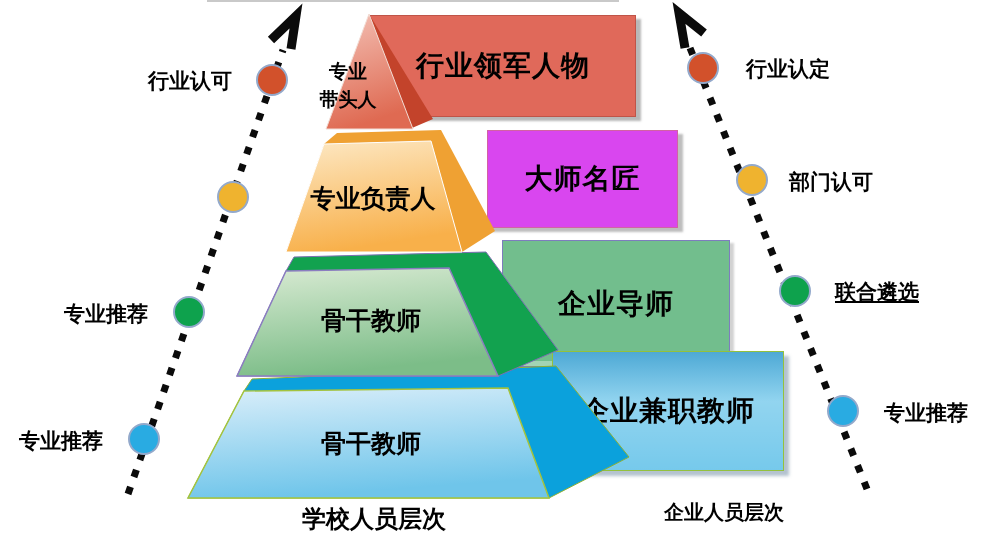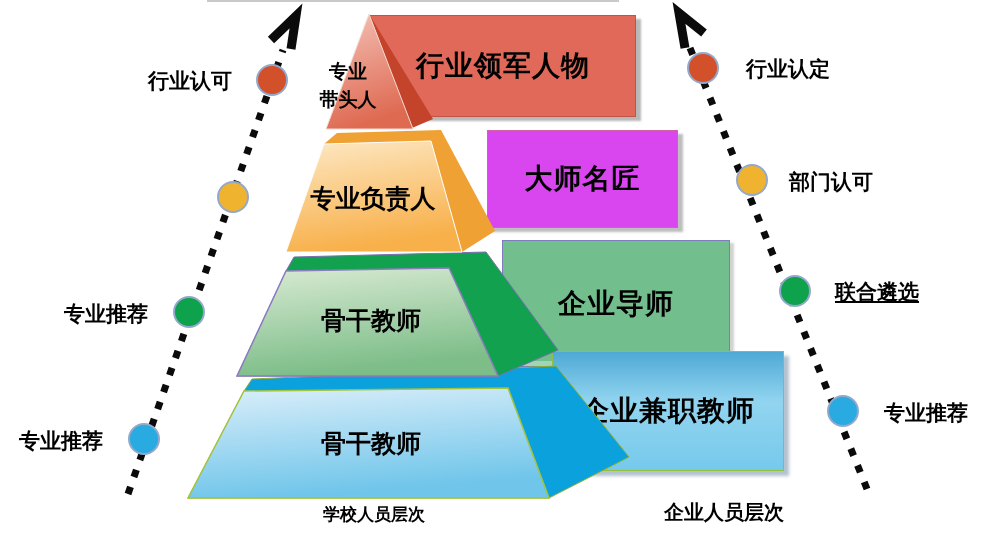--- a/index.html
+++ b/index.html
@@ -45,21 +45,21 @@
   .rl0 { left:746px; top:55px; }  .rl1 { left:789px; top:168px; }
   .rl2 { left:835px; top:278px;text-decoration:underline; } .rl3 { left:884px; top:399px; }
 
   .plabel { position:absolute; color:#000; font-weight:bold; text-align:center; z-index:4; }
   .p0 { left:285px; top:58px;  width:126px; font-size:19px; line-height:1.45; white-space:pre-line; }
   .p1 { left:290px; top:182px; width:166px; font-size:25px; }
   .p2 { left:303px; top:304px; width:136px; font-size:25px; }
   .p3 { left:303px; top:427px; width:136px; font-size:25px; }
 
   .caption { position:absolute; color:#000; font-weight:bold; text-align:center; z-index:4; }
-  .cap-school     { left:293px; top:503px; width:162px; font-size:17px; }
+  .cap-school     { left:293px; top:503px; width:162px; font-size:24px; }
   .cap-enterprise { left:650px; top:474px; width:148px; font-size:20px;margin-top:25px; }
 </style>
 </head>
 <body>
 
 <div class="stage">
 
   <div class="topline"></div>
 
   <div class="box box-r0" style="background-color: rgb(224, 105, 90);">

